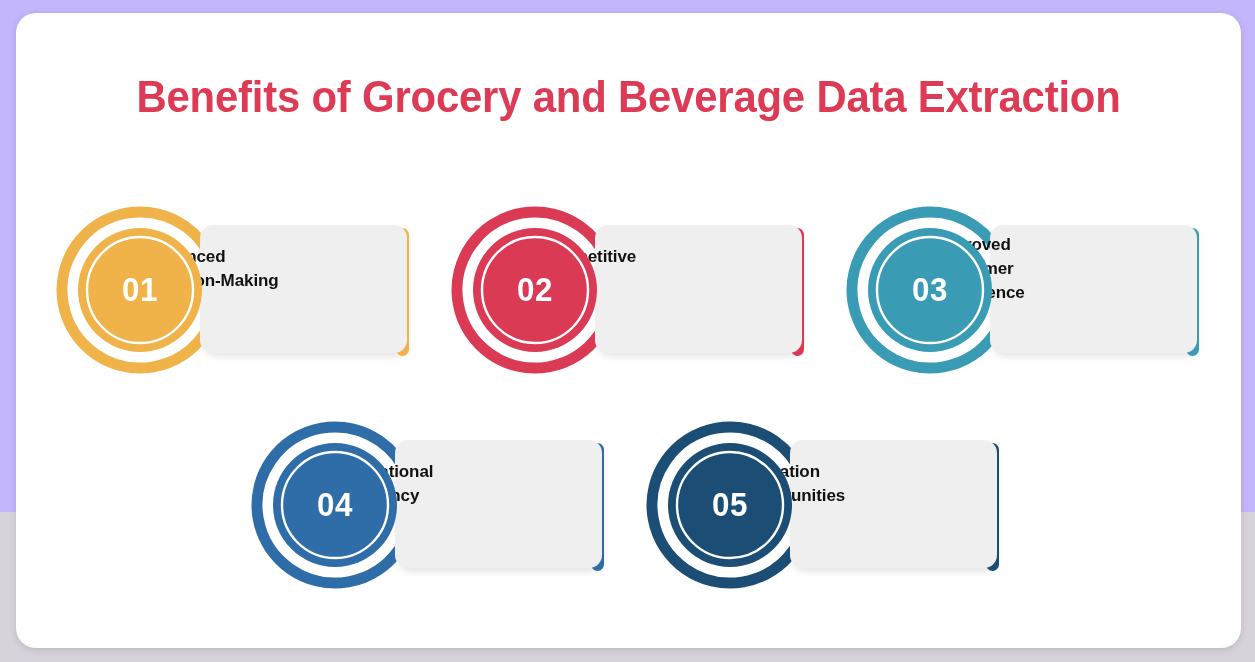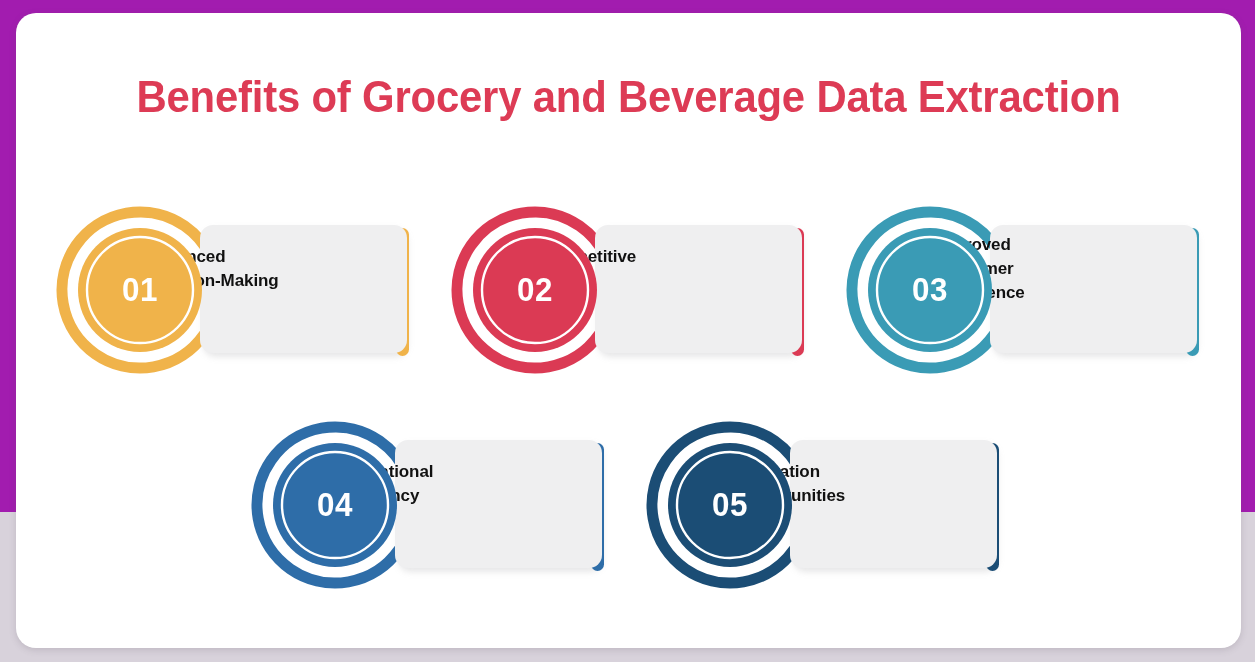--- a/index.html
+++ b/index.html
@@ -14,21 +14,21 @@
   body {
     background: #d8d2db;
     font-family: "Liberation Sans", "DejaVu Sans", sans-serif;
     -webkit-font-smoothing: antialiased;
   }
 
   .slide-root {
     position: relative;
     width: 1255px;
     height: 512px;
-    background: #a21caf;
+    background: #c4b5fd;
   }
 
   
   .panel {
     position: absolute;
     left: 16px;
     top: 13px;
     width: 1225px;
     height: 635px;
     background: #ffffff;

